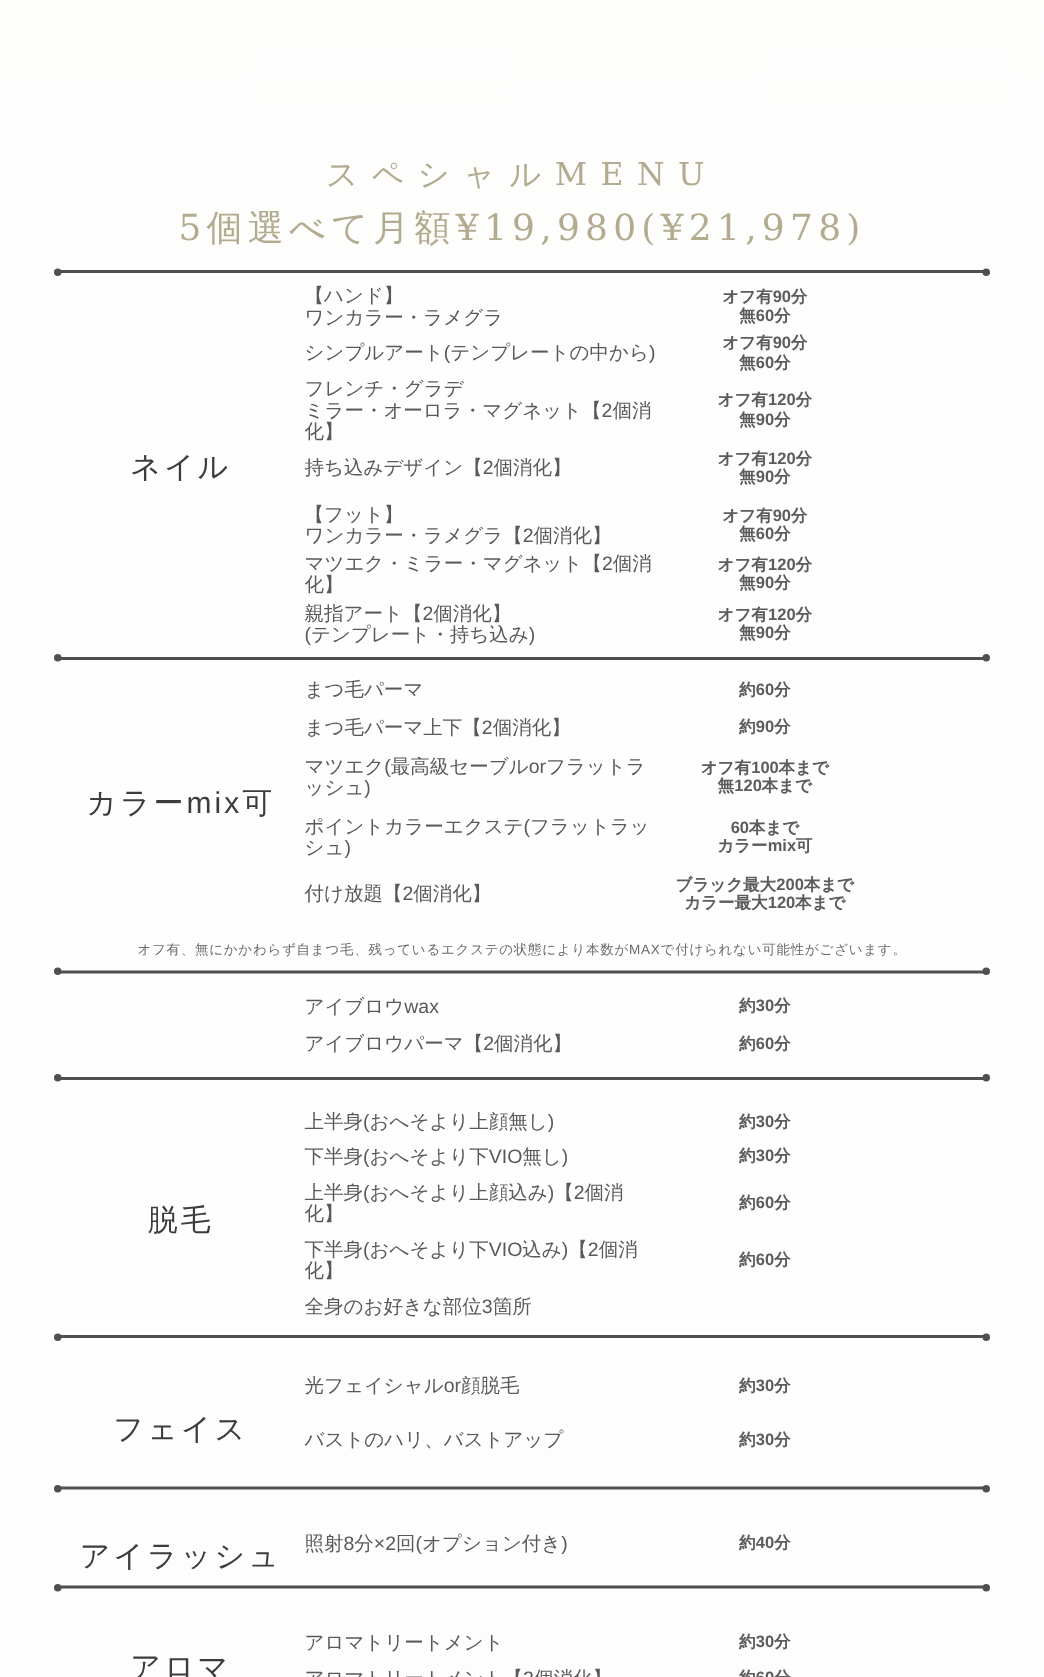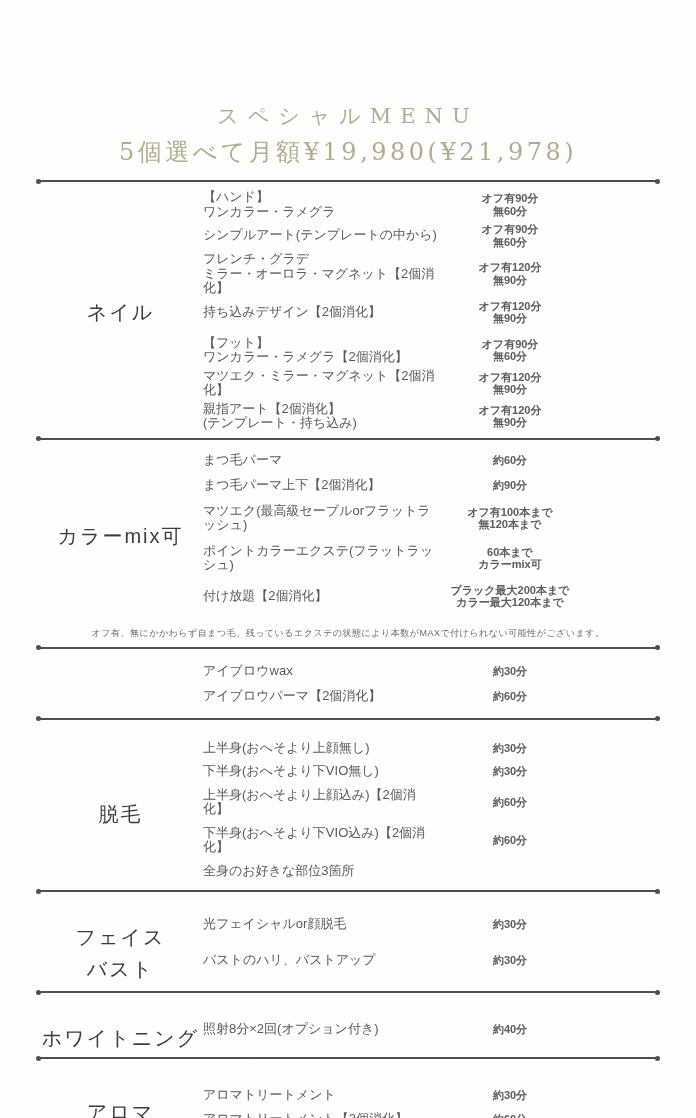--- a/index.html
+++ b/index.html
@@ -295,21 +295,20 @@
     <div class="idur"></div>
   </div>
 </div>
 
     <div class="divider sec-div"></div>
   </div>
 
   <div class="section">
     <div class="cat">
           <div>フェイス</div>
-          <div>バスト</div>
         </div>
     <div class="rows">
   <div class="row">
     <div class="iname">
               <div>光フェイシャルor顔脱毛</div>
             </div>
     <div class="idur">
               <div>約30分</div>
             </div>
   </div>
@@ -322,21 +321,21 @@
               <div>約30分</div>
             </div>
   </div>
 </div>
 
     <div class="divider sec-div"></div>
   </div>
 
   <div class="section">
     <div class="cat">
-          <div>ホワイトニング</div>
+          <div>アイラッシュ</div>
         </div>
     <div class="rows">
   <div class="row">
     <div class="iname">
               <div>照射8分×2回(オプション付き)</div>
             </div>
     <div class="idur">
               <div>約40分</div>
             </div>
   </div>

